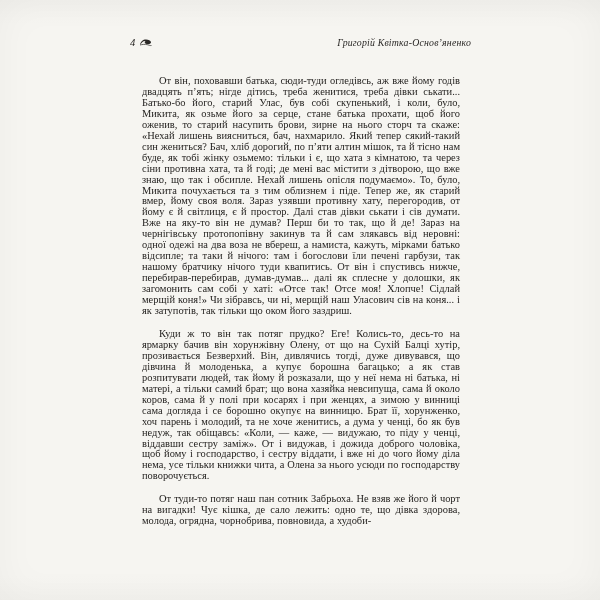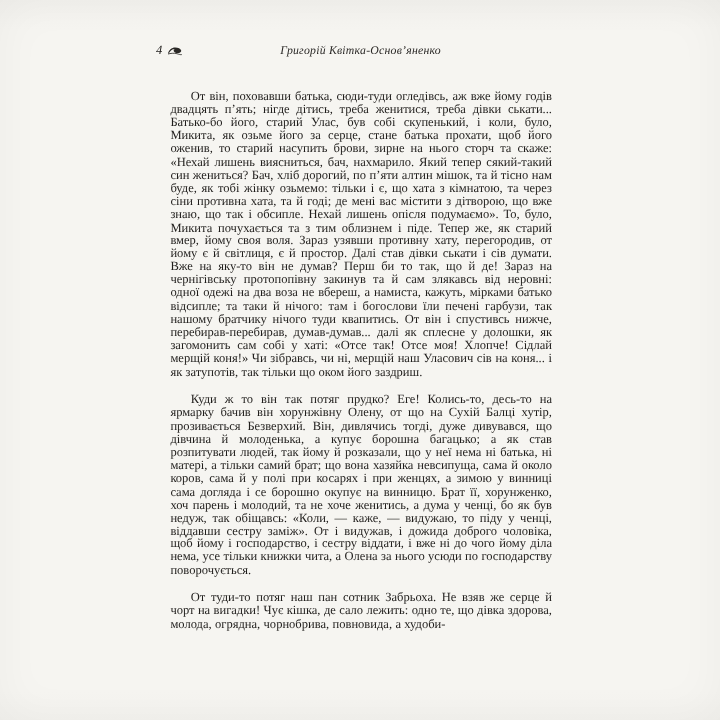--- a/index.html
+++ b/index.html
@@ -42,21 +42,21 @@
     color: #23211f;
   }
   .fleuron {
     display: inline-block;
     width: 13px;
     height: 9px;
   }
   .fleuron svg { display: block; width: 100%; height: 100%; }
   .running-head {
     display: block;
-    text-align: center;
+    text-align: right;
     font-size: 9.8px;
     font-style: italic;
     color: #2a2826;
     letter-spacing: 0.2px;
   }
   .page-body {
     position: absolute;
     top: 64px;
     left: 130px;
     width: 342px;
@@ -86,16 +86,16 @@
           <path fill="none" stroke="#2a2826" stroke-width="1.4" d="M2 14 C6 13 12 12 17 13.5 C20 14.5 23 15.5 25 15"></path>
         </svg>
       </span>
     </span>
     <span class="running-head">Григорій Квітка-Основ’яненко</span>
   </div>
 
   <div class="page-body">
     <p>От він, поховавши батька, сюди-туди огледівсь, аж вже йому годів двадцять п’ять; нігде дітись, треба женитися, треба дівки ськати... Батько-бо його, старий Улас, був собі скупенький, і коли, було, Микита, як озьме його за серце, стане батька прохати, щоб його оженив, то старий насупить брови, зирне на нього сторч та скаже: «Нехай лишень виясниться, бач, нахмарило. Який тепер сякий-такий син жениться? Бач, хліб дорогий, по п’яти алтин мішок, та й тісно нам буде, як тобі жінку озьмемо: тільки і є, що хата з кімнатою, та через сіни противна хата, та й годі; де мені вас містити з дітворою, що вже знаю, що так і обсипле. Нехай лишень опісля подумаємо». То, було, Микита почухається та з тим облизнем і піде. Тепер же, як старий вмер, йому своя воля. Зараз узявши противну хату, перегородив, от йому є й світлиця, є й простор. Далі став дівки ськати і сів думати. Вже на яку-то він не думав? Перш би то так, що й де! Зараз на чернігівську протопопівну закинув та й сам злякавсь від неровні: одної одежі на два воза не вбереш, а намиста, кажуть, мірками батько відсипле; та таки й нічого: там і богослови їли печені гарбузи, так нашому братчику нічого туди квапитись. От він і спустивсь нижче, перебирав-перебирав, думав-думав... далі як сплесне у долошки, як загомонить сам собі у хаті: «Отсе так! Отсе моя! Хлопче! Сідлай мерщій коня!» Чи зібравсь, чи ні, мерщій наш Уласович сів на коня... і як затупотів, так тільки що оком його заздриш.</p>
     <p>Куди ж то він так потяг прудко? Еге! Колись-то, десь-то на ярмарку бачив він хорунжівну Олену, от що на Сухій Балці хутір, прозивається Безверхий. Він, дивлячись тогді, дуже дивувався, що дівчина й молоденька, а купує борошна багацько; а як став розпитувати людей, так йому й розказали, що у неї нема ні батька, ні матері, а тільки самий брат; що вона хазяйка невсипуща, сама й около коров, сама й у полі при косарях і при женцях, а зимою у винниці сама догляда і се борошно окупує на винницю. Брат її, хорунженко, хоч парень і молодий, та не хоче женитись, а дума у ченці, бо як був недуж, так обіщавсь: «Коли, — каже, — видужаю, то піду у ченці, віддавши сестру заміж». От і видужав, і дожида доброго чоловіка, щоб йому і господарство, і сестру віддати, і вже ні до чого йому діла нема, усе тільки книжки чита, а Олена за нього усюди по господарству поворочується.</p>
-    <p>От туди-то потяг наш пан сотник Забрьоха. Не взяв же серце й чорт на вигадки! Чує кішка, де сало лежить: одно те, що дівка здорова, молода, огрядна, чорнобрива, повновида, а худоби-</p>
+    <p>От туди-то потяг наш пан сотник Забрьоха. Не взяв же його й чорт на вигадки! Чує кішка, де сало лежить: одно те, що дівка здорова, молода, огрядна, чорнобрива, повновида, а худоби-</p>
   </div>
 
 </div>
 
 </body></html>

